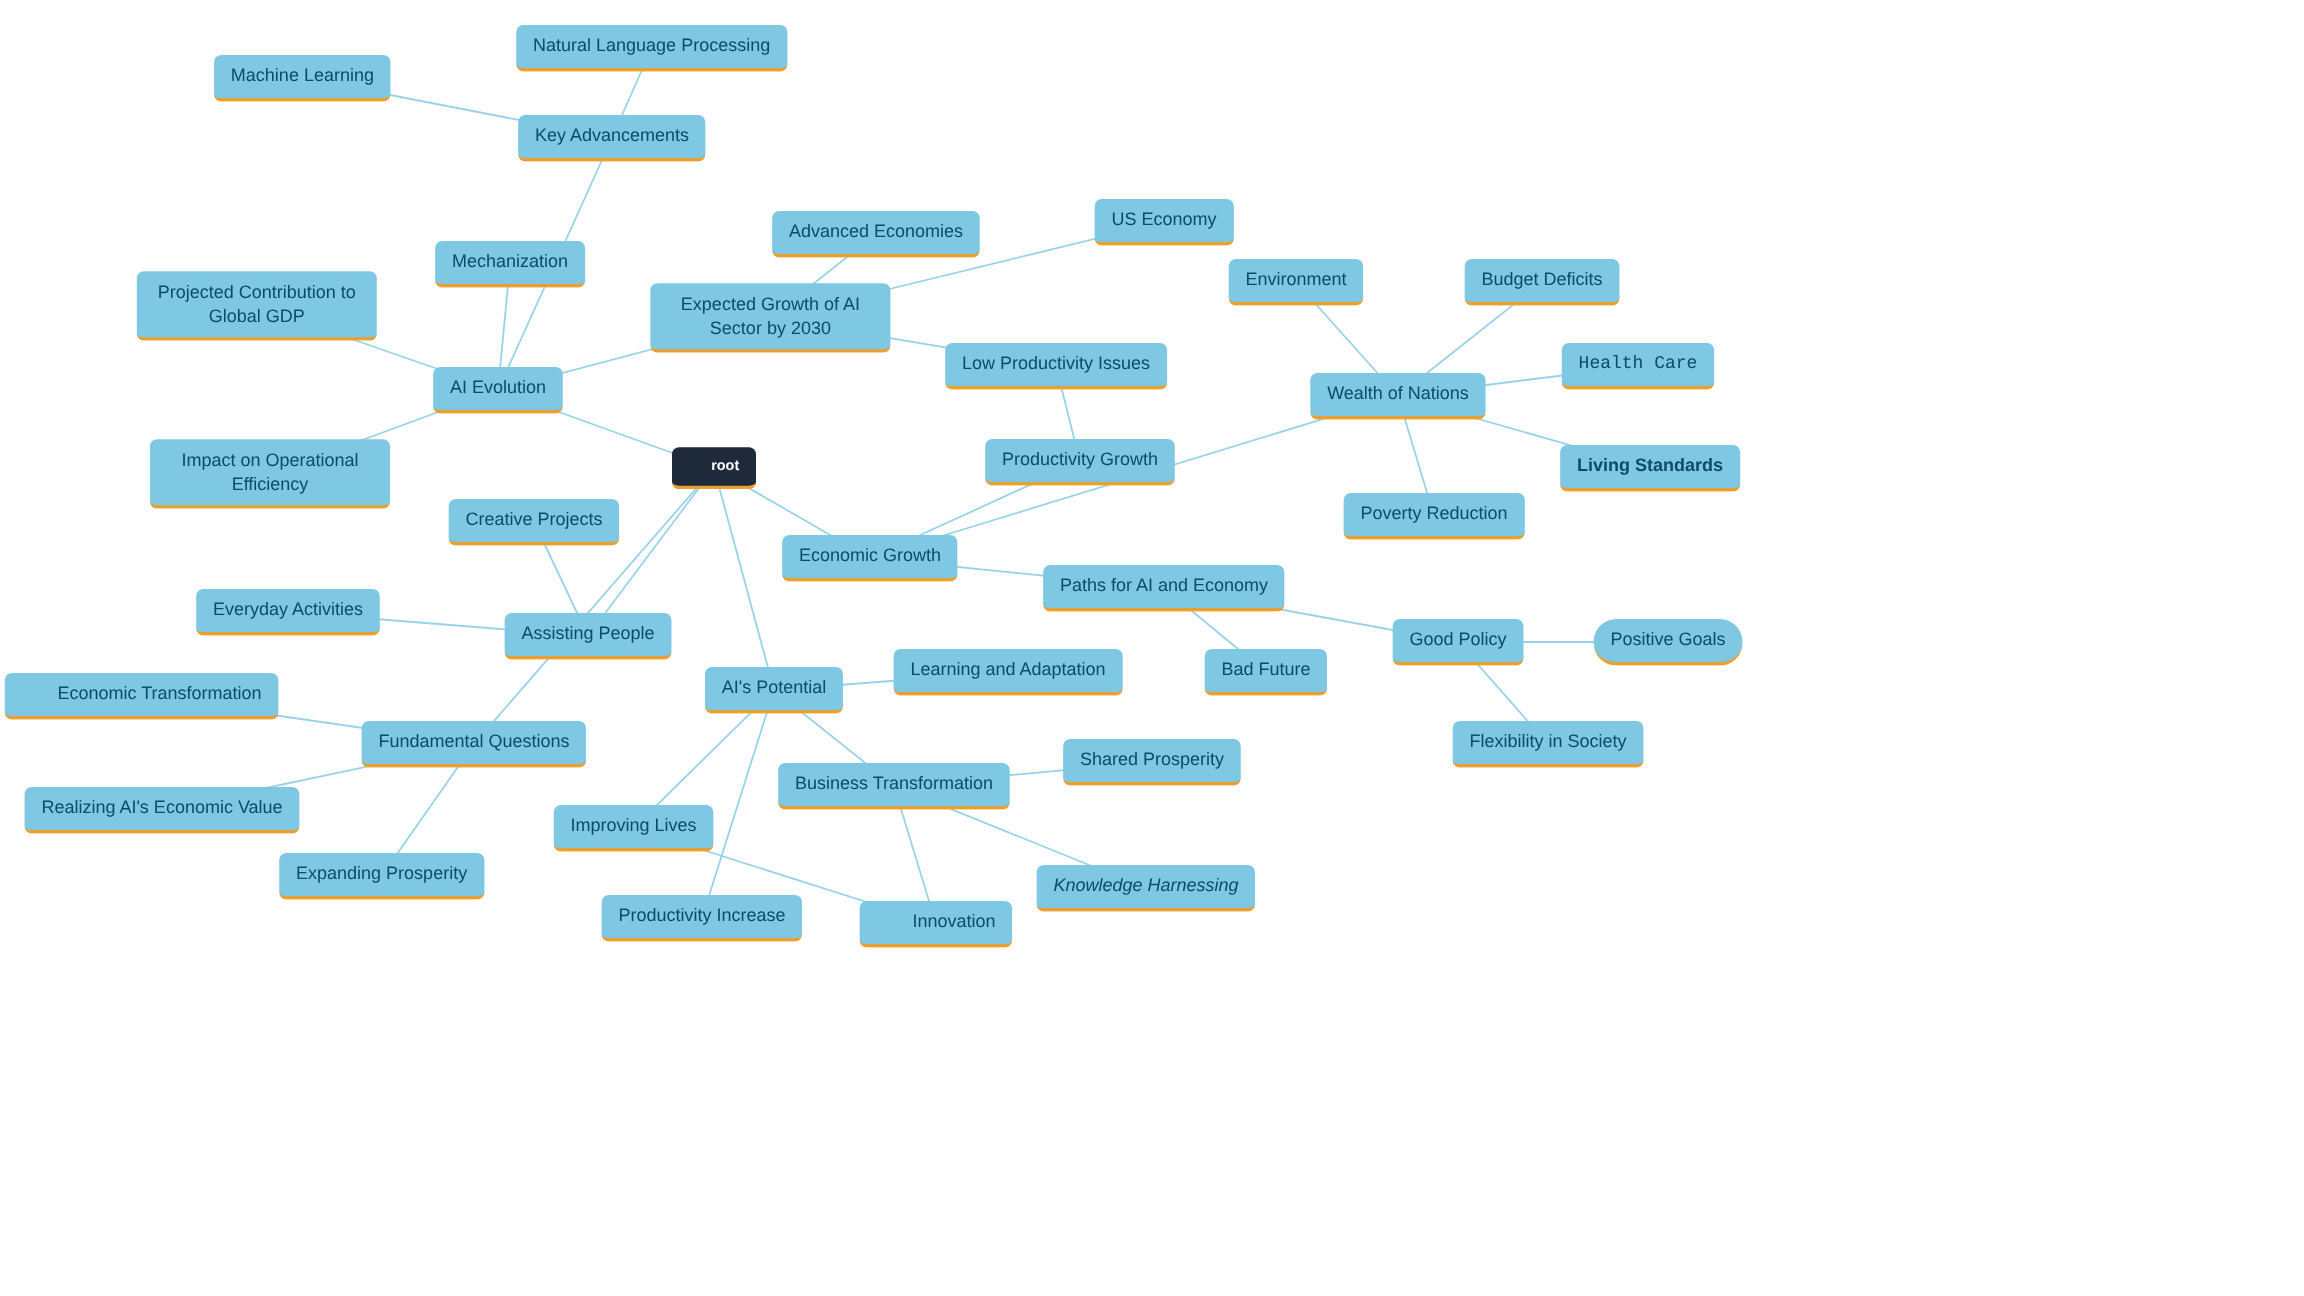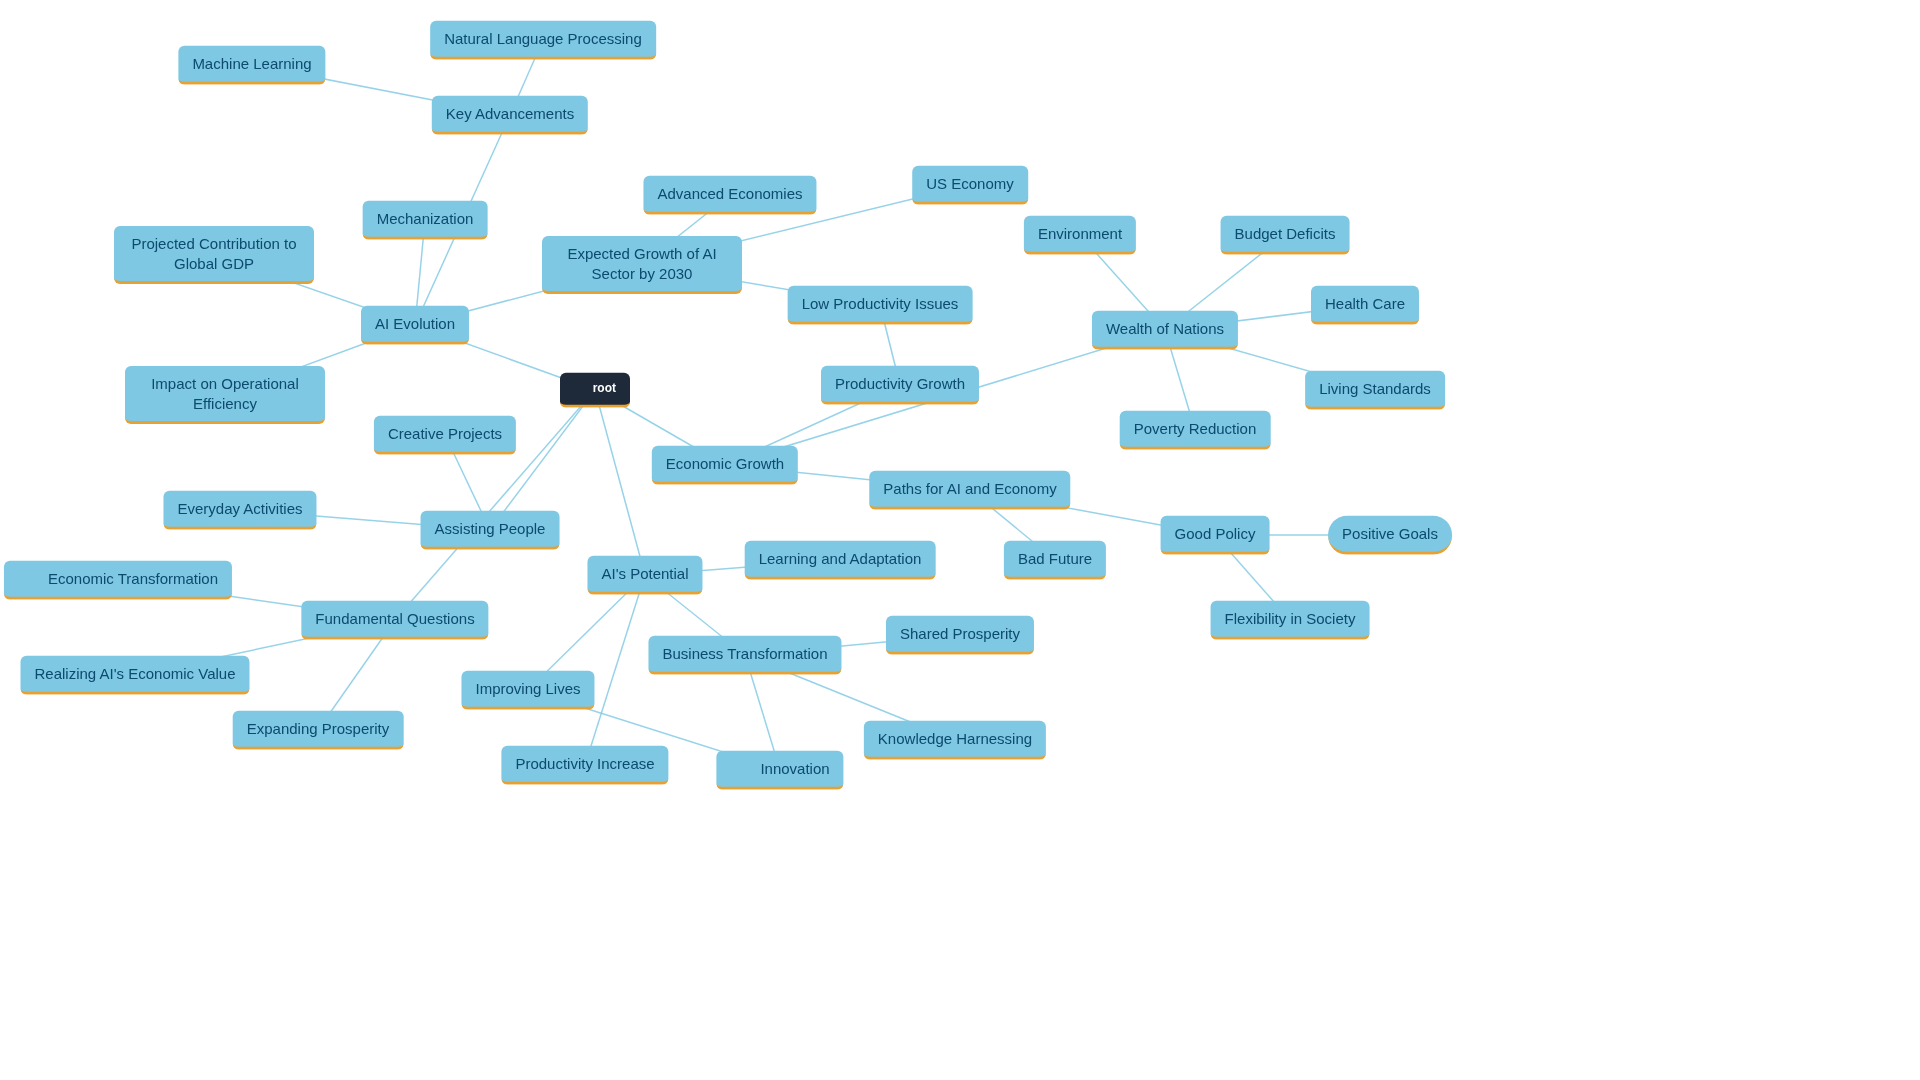--- a/index.html
+++ b/index.html
@@ -119,34 +119,34 @@
       <div class="node multiline" style="left: 214px; top: 255px;">Projected Contribution to Global GDP</div>
       <div class="node multiline" style="left: 225px; top: 395px;">Impact on Operational Efficiency</div>
       <div class="node multiline" style="left: 642px; top: 265px;">Expected Growth of AI Sector by 2030</div>
       <div class="node " style="left: 730px; top: 195px;">Advanced Economies</div>
       <div class="node " style="left: 970px; top: 185px;">US Economy</div>
       <div class="node " style="left: 880px; top: 305px;">Low Productivity Issues</div>
       <div class="node " style="left: 900px; top: 385px;">Productivity Growth</div>
       <div class="node " style="left: 1165px; top: 330px;">Wealth of Nations</div>
       <div class="node " style="left: 1080px; top: 235px;">Environment</div>
       <div class="node " style="left: 1285px; top: 235px;">Budget Deficits</div>
-      <div class="node " style="left: 1365px; top: 305px;">Health Care</div>
-      <div class="node " style="left: 1375px; top: 390px;">Living Standards</div>
+      <div class="node " style="left: 1365px; top: 305px; font-family: Liberation Mono, monospace;">Health Care</div>
+      <div class="node " style="left: 1375px; top: 390px; font-weight: bold;">Living Standards</div>
       <div class="node " style="left: 1195px; top: 430px;">Poverty Reduction</div>
       <div class="node " style="left: 970px; top: 490px;">Paths for AI and Economy</div>
       <div class="node " style="left: 1215px; top: 535px;">Good Policy</div>
       <div class="node " style="left: 1055px; top: 560px;">Bad Future</div>
       <div class="node " style="left: 1390px; top: 535px; border-radius: 19px;">Positive Goals</div>
       <div class="node " style="left: 1290px; top: 620px;">Flexibility in Society</div>
       <div class="node " style="left: 840px; top: 560px;">Learning and Adaptation</div>
       <div class="node " style="left: 445px; top: 435px;">Creative Projects</div>
       <div class="node " style="left: 240px; top: 510px;">Everyday Activities</div>
       <div class="node " style="left: 118px; top: 580px; padding-left: 44px;">Economic Transformation</div>
       <div class="node " style="left: 135px; top: 675px;">Realizing AI's Economic Value</div>
       <div class="node " style="left: 318px; top: 730px;">Expanding Prosperity</div>
       <div class="node " style="left: 528px; top: 690px;">Improving Lives</div>
       <div class="node " style="left: 745px; top: 655px;">Business Transformation</div>
       <div class="node " style="left: 960px; top: 635px;">Shared Prosperity</div>
-      <div class="node " style="left: 955px; top: 740px;">Knowledge Harnessing</div>
+      <div class="node " style="left: 955px; top: 740px; font-style: italic;">Knowledge Harnessing</div>
       <div class="node " style="left: 780px; top: 770px; padding-left: 44px;">Innovation</div>
       <div class="node " style="left: 585px; top: 765px;">Productivity Increase</div>
     </div>
 </div>
 
 </body></html>

